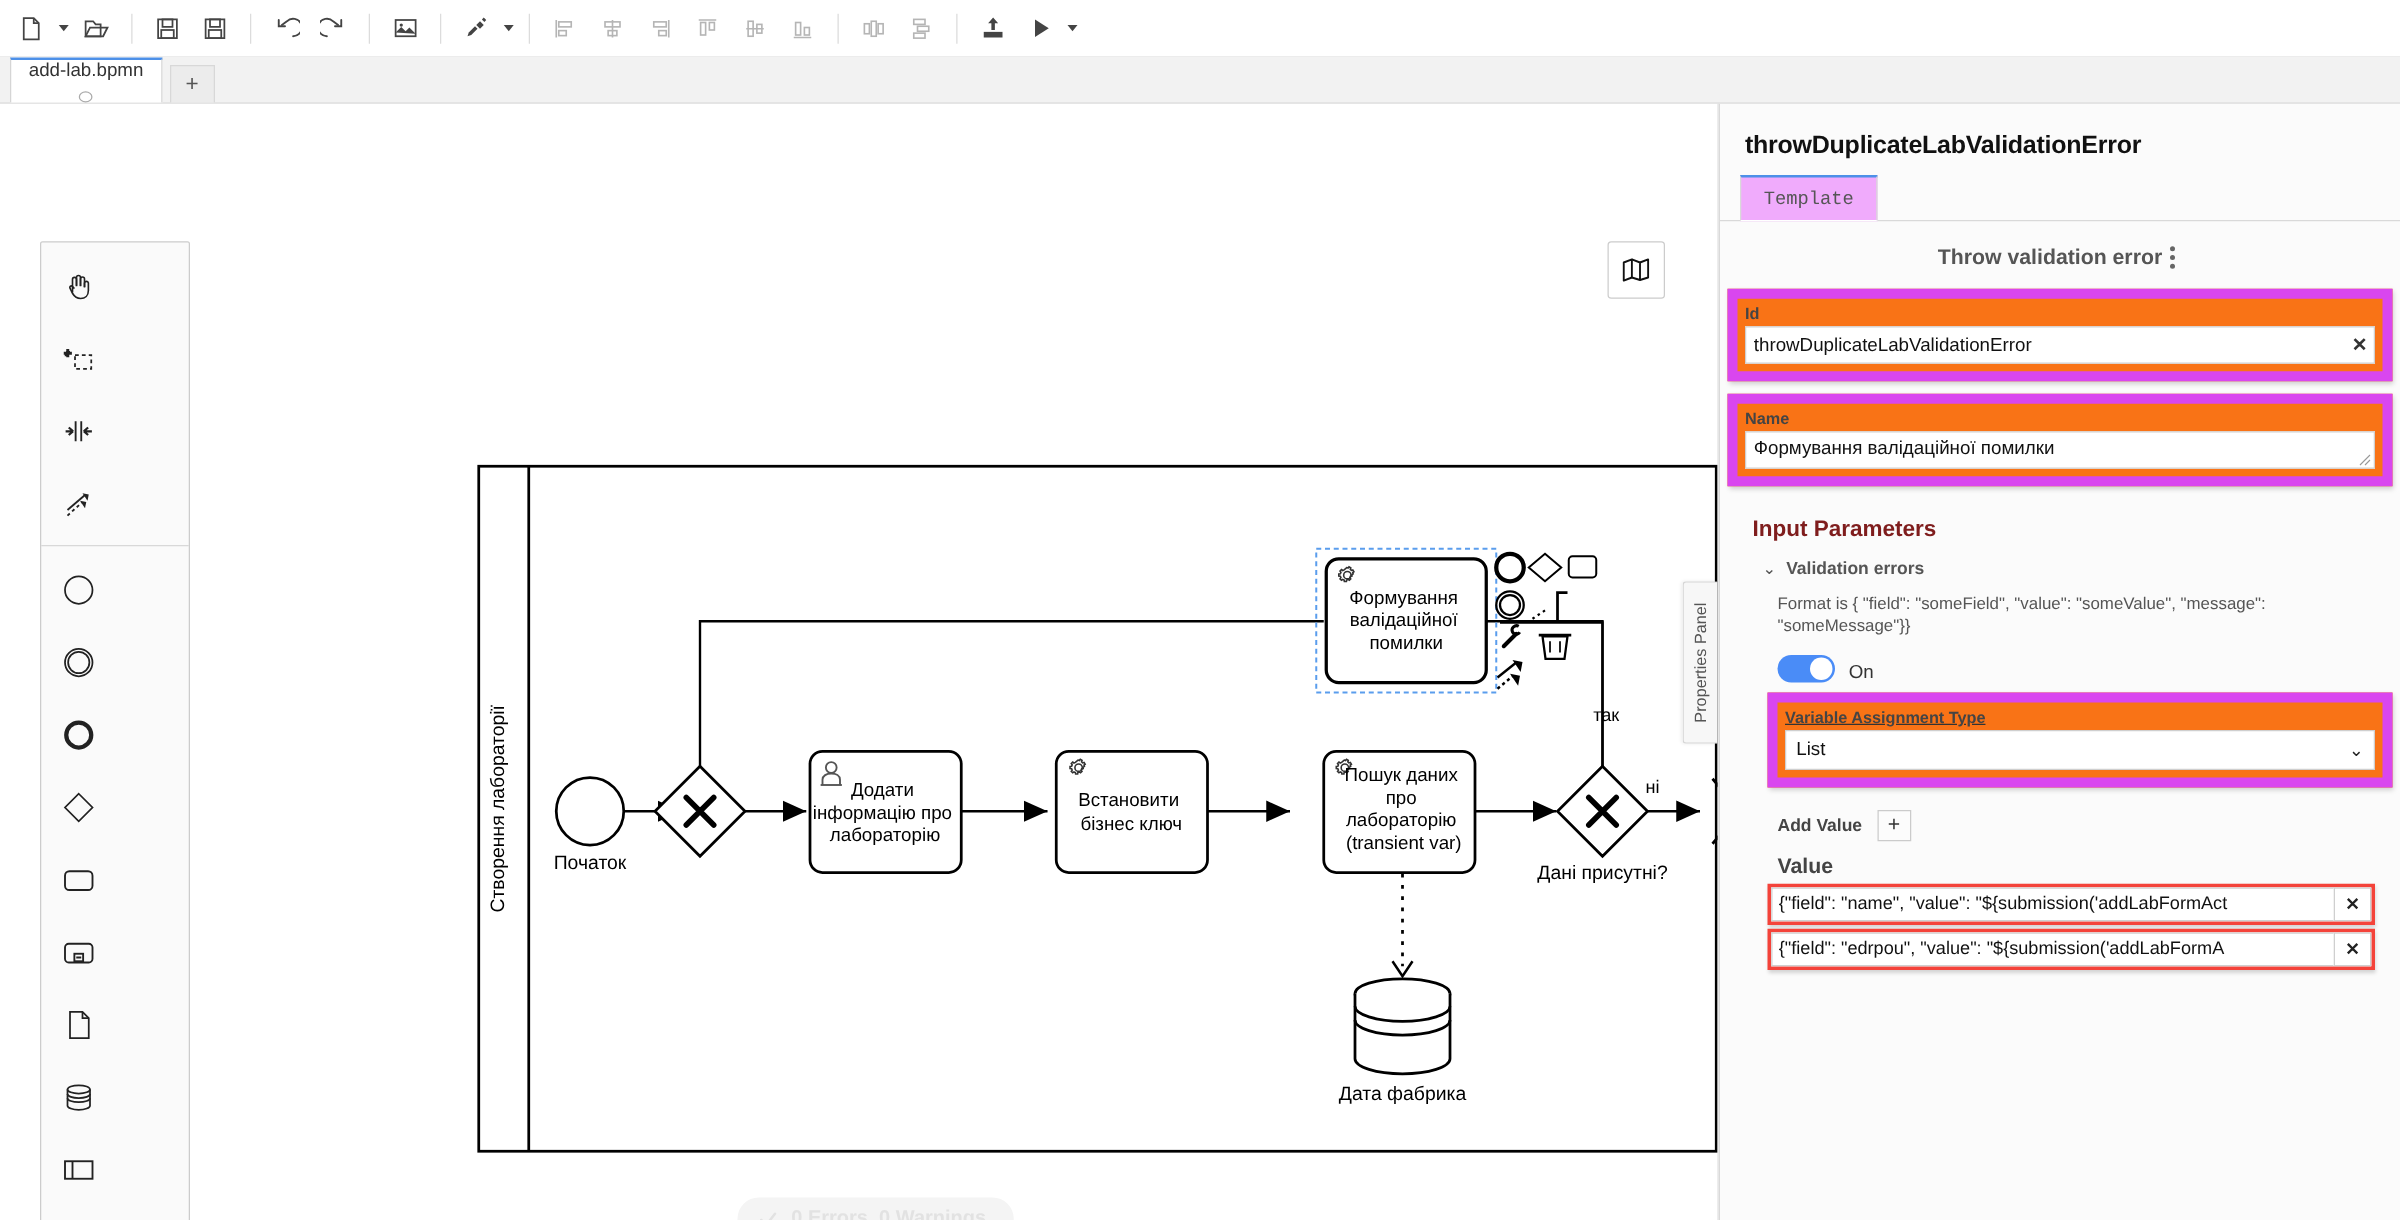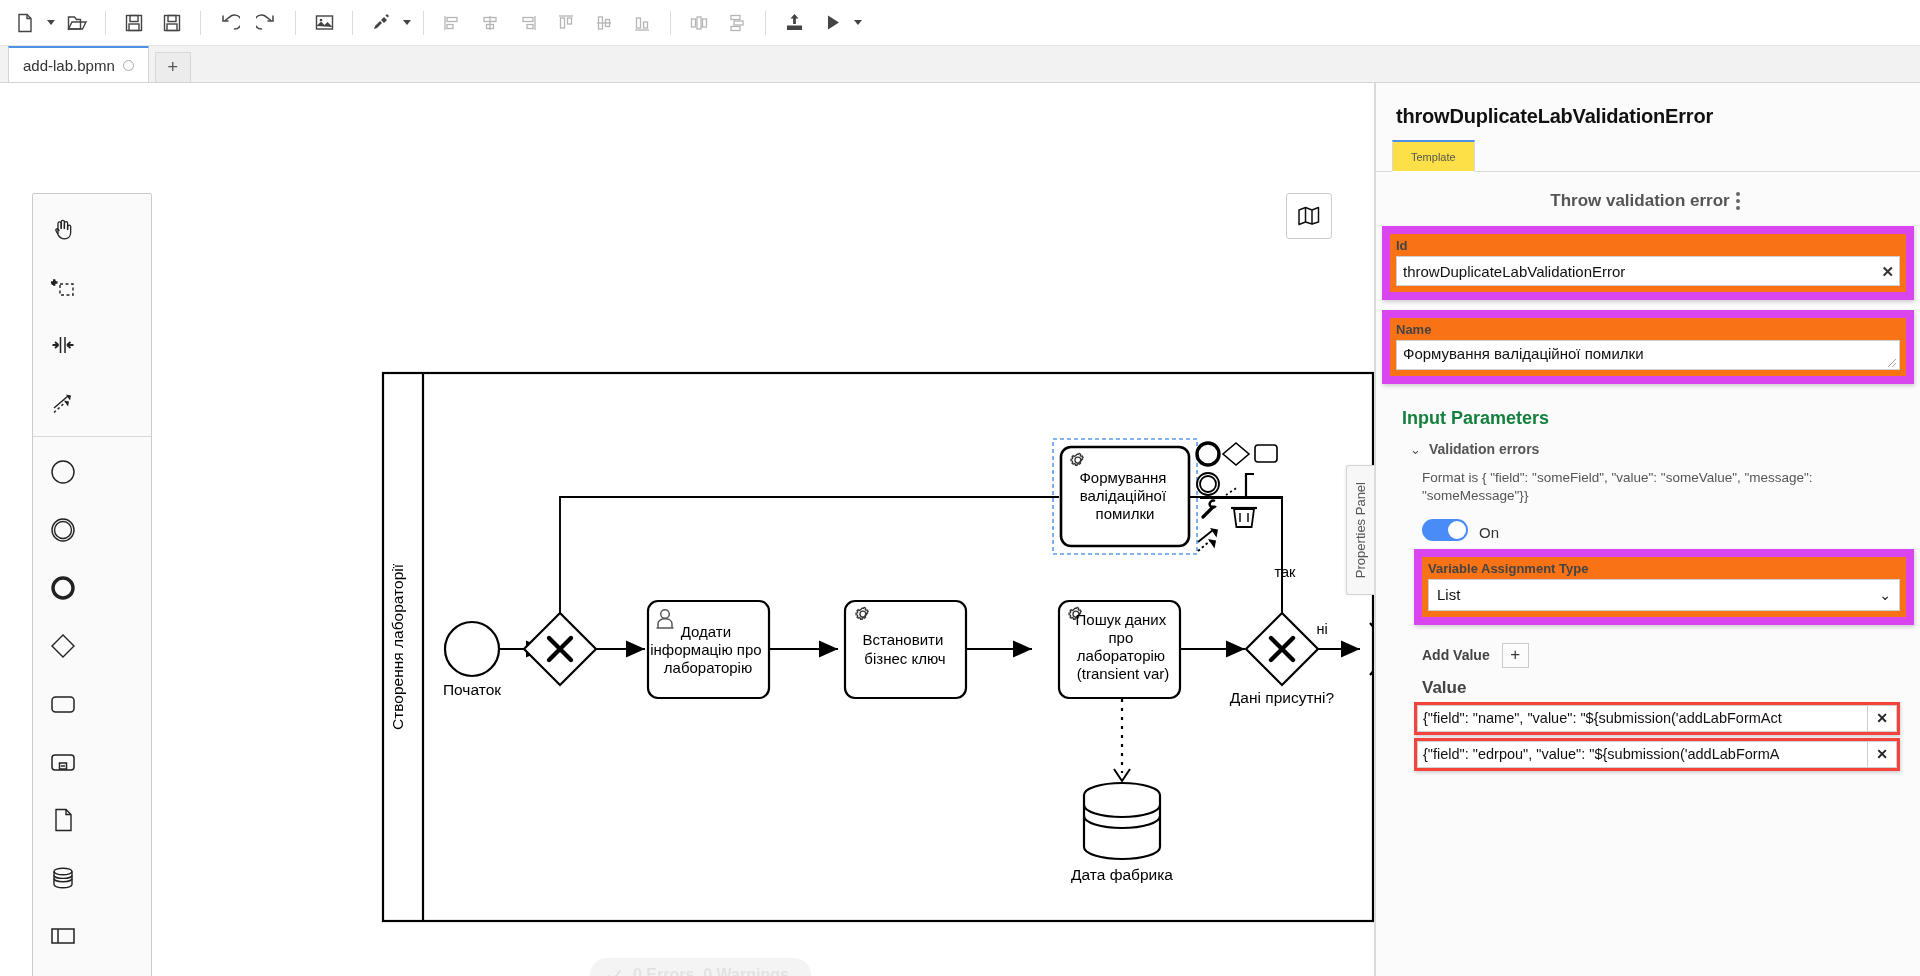--- a/index.html
+++ b/index.html
@@ -61,20 +61,21 @@
     background: #fff;
     border: 1px solid #d5d5d5;
     border-bottom: none;
     border-top: 2px solid #4d90e8;
     display: flex; align-items: center;
     padding: 0 14px;
     font-size: 15px;
     color: #333;
     cursor: pointer;
     gap: 8px;
+    flex-direction: column;
   }
   .tab .dirty {
     width: 11px; height: 11px;
     border: 1px solid #aaa;
     border-radius: 50%;
   }
   .tab-add {
     height: 30px; width: 36px;
     background: #ececec;
     border: 1px solid #d8d8d8;
@@ -191,28 +192,29 @@
     padding: 22px 20px 12px 20px;
     letter-spacing: -0.2px;
   }
   #panel-tabs {
     display: flex;
     border-bottom: 1px solid #d9d9d9;
     padding-left: 16px;
   }
   .panel-tab {
     padding: 9px 18px 8px 18px;
-    background: #fde047;
+    background: #f0abfc;
     border: 1px solid #d9d9d9;
     border-bottom: 1px solid #fff;
     border-top: 2px solid #4d90e8;
     margin-bottom: -1px;
-    font-size: 11px;
+    font-size: 15px;
     color: #555;
     cursor: pointer;
+    font-family: Liberation Mono, monospace;
   }
   #group-header {
     display: flex; align-items: center; justify-content: center;
     padding: 16px 20px 12px 20px;
     cursor: pointer;
   }
   #group-header .gh-text {
     font-size: 17px; font-weight: bold; color: #555;
   }
   .kebab {
@@ -267,21 +269,21 @@
     display: block;
   }
   .ta-grip {
     position: absolute; right: 3px; bottom: 2px;
     width: 10px; height: 10px; pointer-events: none;
   }
 
   .section-title {
     font-size: 18px;
     font-weight: bold;
-    color: #15803d;
+    color: #7f1d1d;
     padding: 14px 20px 8px 26px;
   }
   .sub-group {
     display: flex; align-items: center; gap: 8px;
     padding: 4px 20px 4px 34px;
     cursor: pointer;
   }
   .sub-group .chev {
     color: #555; font-size: 13px; line-height: 1;
   }
@@ -842,21 +844,21 @@
 
     <div class="hint">Format is { "field": "someField", "value": "someValue", "message": "someMessage"}}</div>
 
     <div class="toggle-row">
       <span class="toggle">
           <span class="knob"></span>
         </span>
       <span class="toggle-label">On</span>
     </div>
 
-    <div class="hl-box" style="margin-left:38px;">
+    <div class="hl-box" style="margin-left:38px;text-decoration:underline;">
       <label class="fld-label">Variable Assignment Type</label>
       <div class="select-wrap">
         <select class="fld-select">
           <option>List</option>
         </select>
         <span class="sel-chev">⌄</span>
       </div>
     </div>
 
     <div class="addvalue-row">

